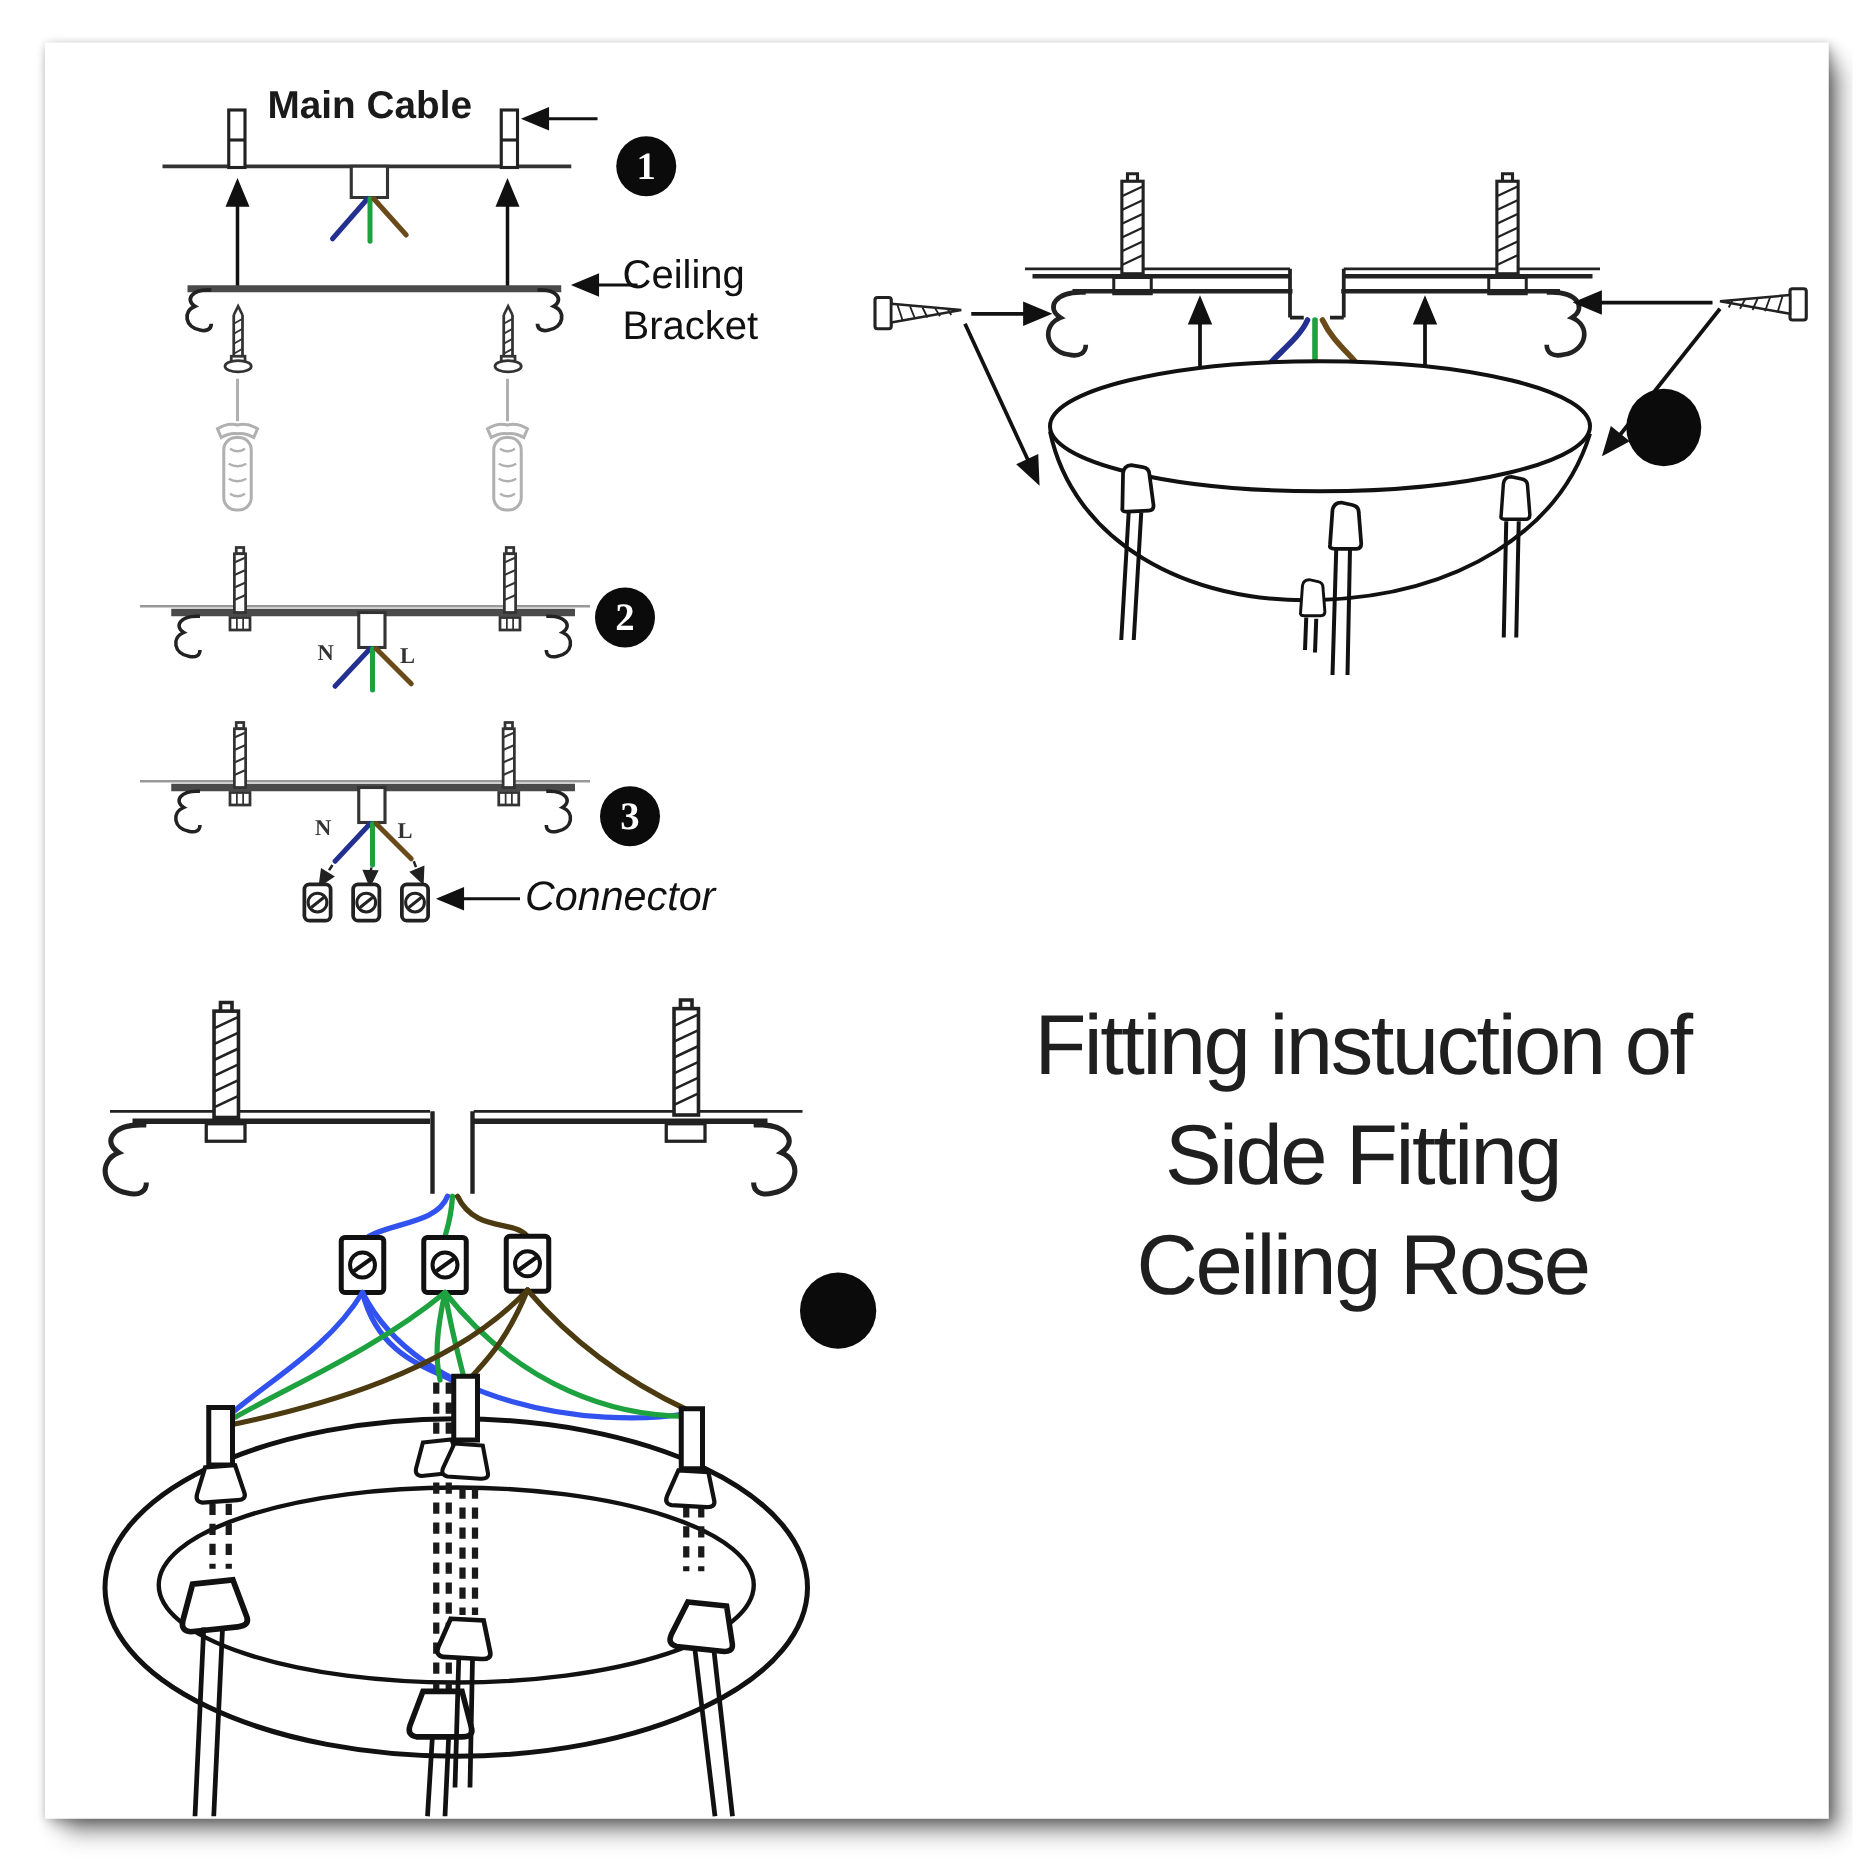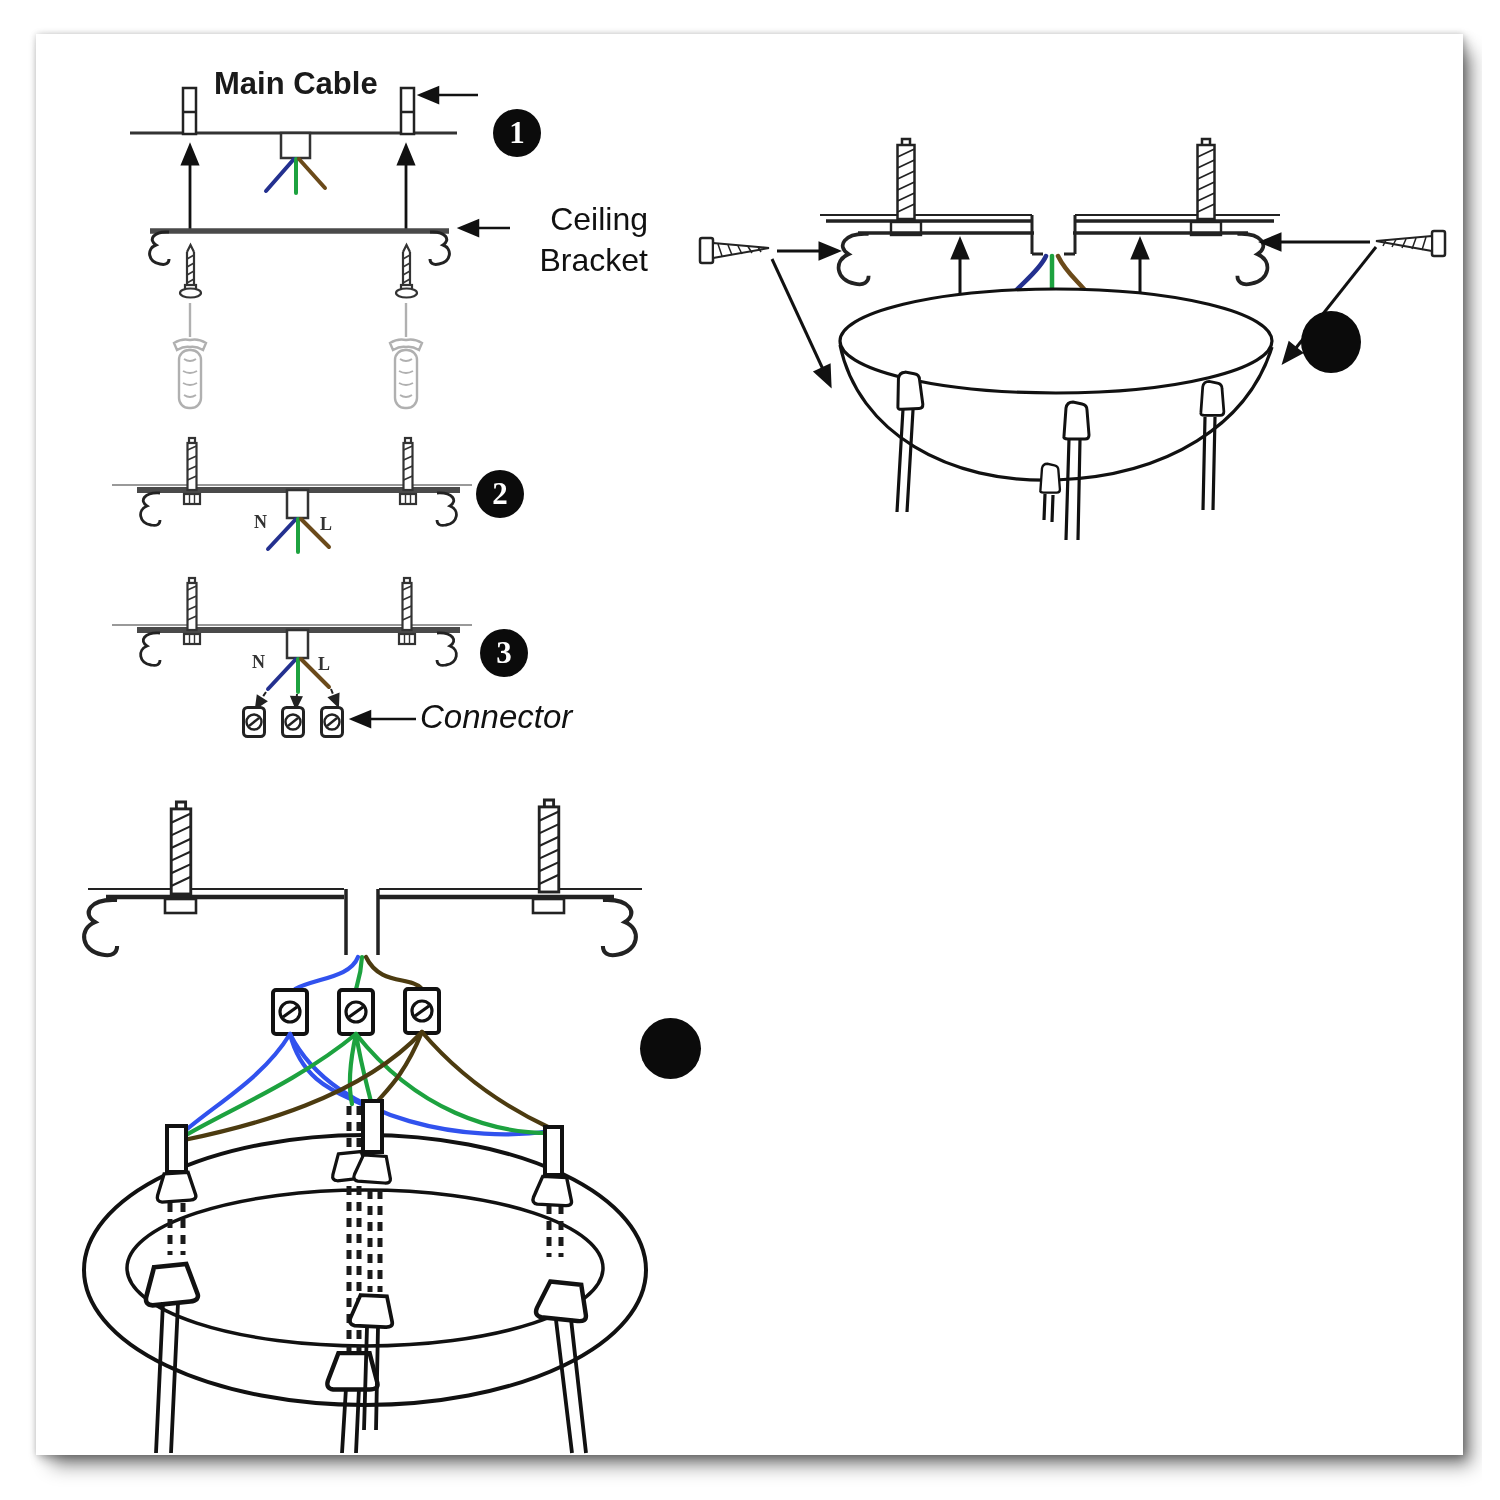--- a/index.html
+++ b/index.html
@@ -3,21 +3,21 @@
 <meta charset="utf-8">
 <style>
   html,body{margin:0;padding:0;background:#ffffff;}
   .stage{position:relative;width:1482px;height:1500px;background:#fff;overflow:hidden;
          font-family:"Liberation Sans", sans-serif;}
   .page{position:absolute;left:36px;top:34px;width:1427px;height:1421px;background:#ffffff;
         box-shadow:12px 14px 18px -4px rgba(0,0,0,0.45), 3px 4px 10px rgba(0,0,0,0.28), 0 0 6px rgba(0,0,0,0.15);}
   svg{position:absolute;left:0;top:0;}
   .lbl{position:absolute;color:#111;}
   .lbl-main-cable{left:214px;top:66px;font-size:31px;font-weight:bold;letter-spacing:0px;color:#1a1a1a;}
-  .lbl-ceiling-bracket{left:498px;top:199px;width:150px;text-align:right;font-size:32px;line-height:41px;white-space:pre-line;}
+  .lbl-ceiling-bracket{left:498px;top:199px;width:150px;text-align:left;font-size:32px;line-height:41px;white-space:pre-line;}
   .lbl-connector{left:420px;top:698px;font-size:33px;font-style:italic;}
   .wire-tag{position:absolute;font-family:"Liberation Serif", serif;font-weight:bold;font-size:18px;color:#333;}
   .badge{position:absolute;background:#0b0b0b;border-radius:50%;color:#fff;
          font-family:"Liberation Serif", serif;font-weight:bold;
          display:flex;align-items:center;justify-content:center;}
   .badge-num{width:48px;height:48px;font-size:31px;}
   .badge-solid{width:60px;height:62px;}
   .title{position:absolute;left:770px;top:792px;width:640px;text-align:center;
          font-size:68px;line-height:88px;letter-spacing:-2px;color:#1f1f1f;}
 </style>
@@ -361,13 +361,18 @@
   <div class="wire-tag" style="left:320px;top:514px;">L</div>
   <div class="wire-tag" style="left:252px;top:652px;">N</div>
   <div class="wire-tag" style="left:318px;top:654px;">L</div>
 
   <div class="badge badge-num" style="left:493px;top:109px;">1</div>
   <div class="badge badge-num" style="left:476px;top:470px;">2</div>
   <div class="badge badge-num" style="left:480px;top:629px;">3</div>
   <div class="badge badge-solid" style="left:1301px;top:311px;"></div>
   <div class="badge badge-solid" style="left:640px;top:1018px;width:61px;height:61px;"></div>
 
+  <div class="title">
+    <div>Fitting instuction of</div>
+    <div>Side Fitting</div>
+    <div>Ceiling Rose</div>
+  </div>
 </div>
 
 </body></html>

